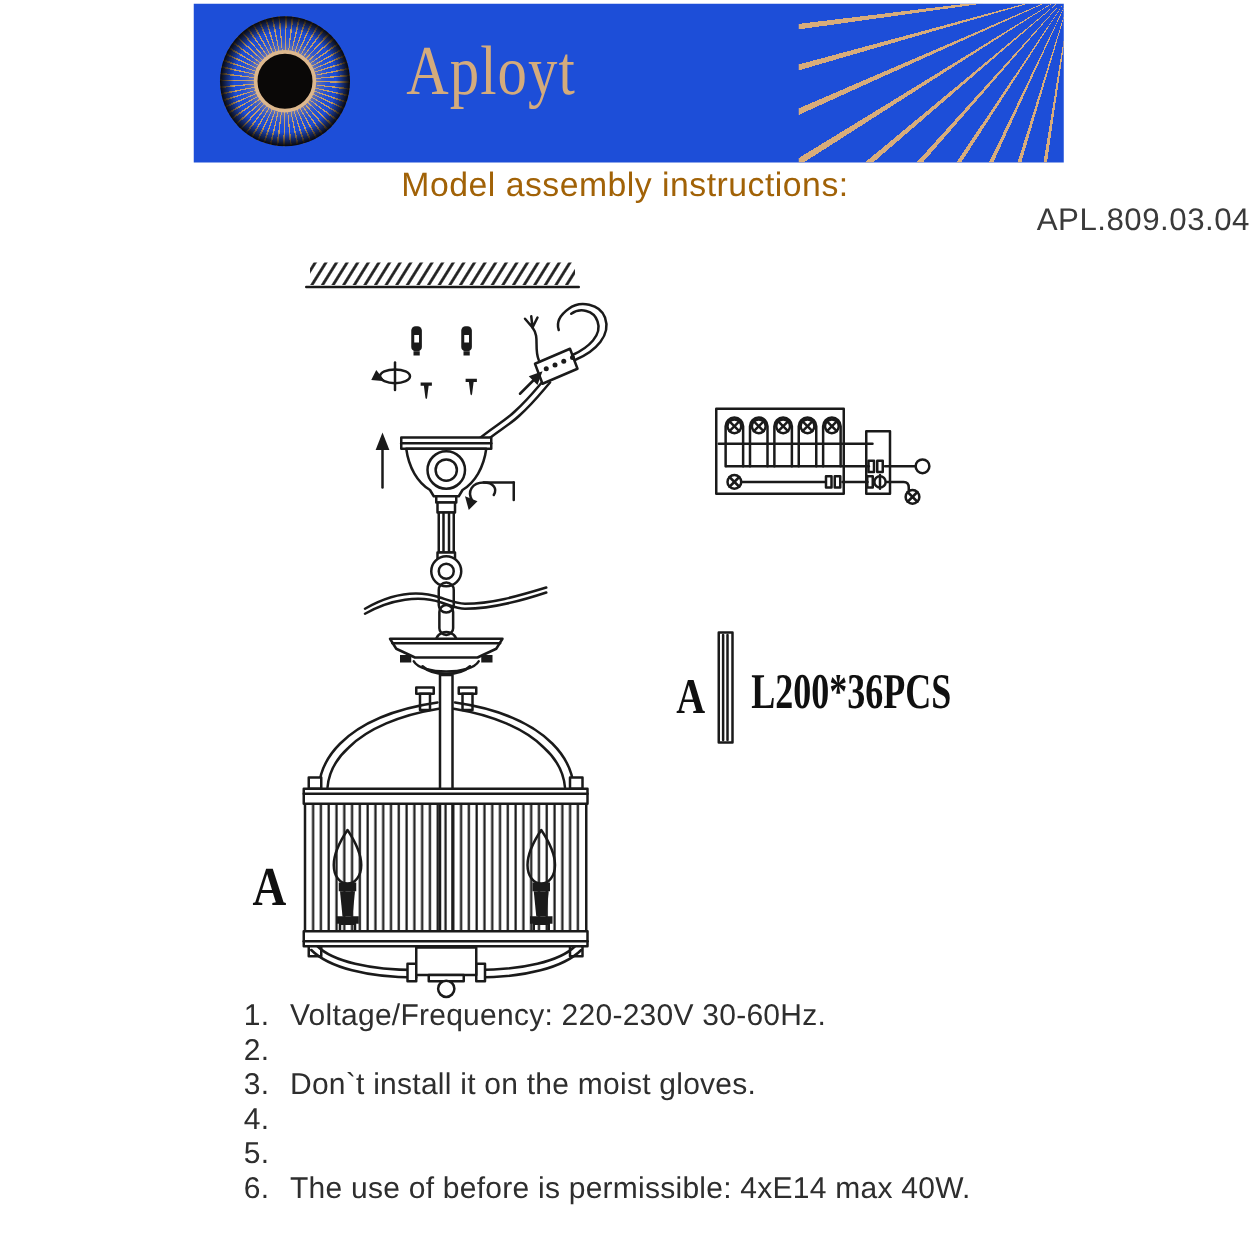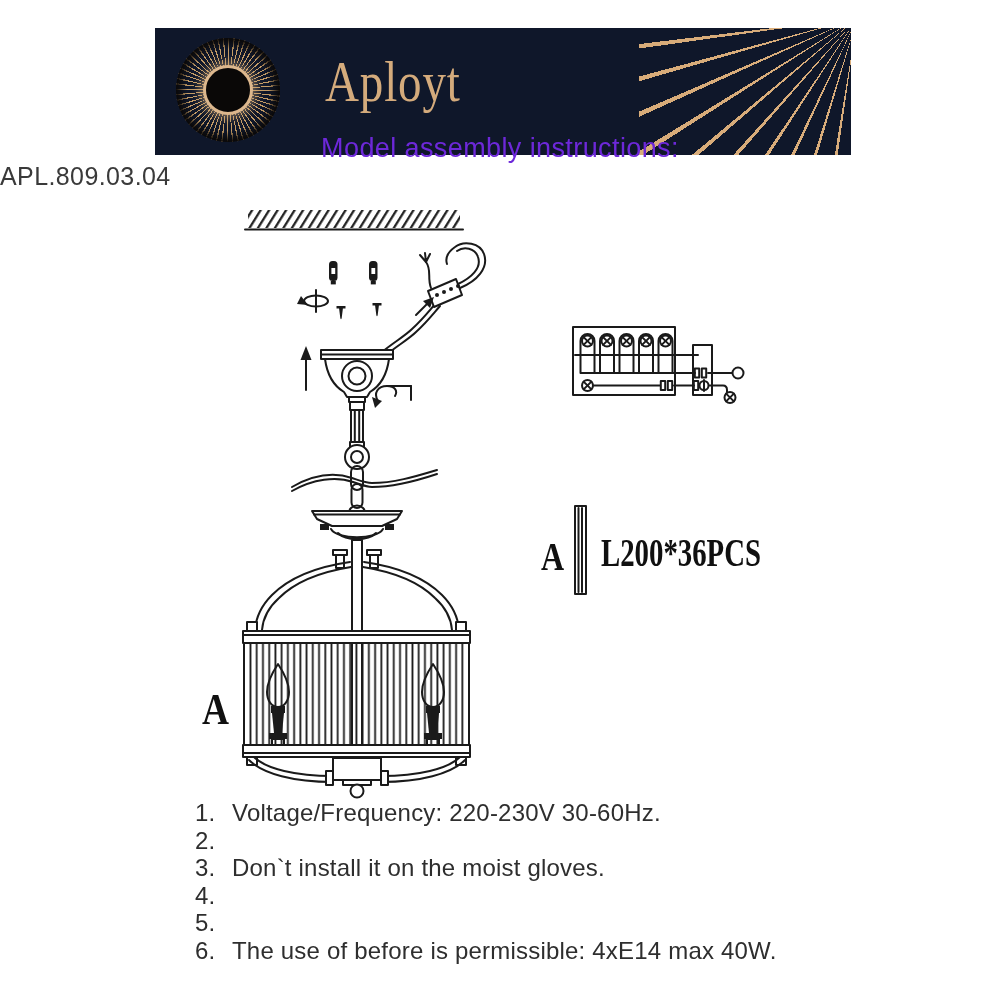--- a/index.html
+++ b/index.html
@@ -1,37 +1,37 @@
 <!DOCTYPE html>
 <html><head>
 <meta charset="utf-8">
 <style>
   html,body{margin:0;padding:0;}
   body{width:1000px;height:1000px;background:#ffffff;position:relative;overflow:hidden;
        font-family:"Liberation Sans",sans-serif;color:#333;}
 
   
-  .banner{position:absolute;left:155px;top:3px;width:696px;height:127px;background:#0f172a;overflow:hidden;margin-top:25px;}
+  .banner{position:absolute;left:155px;top:3px;width:696px;height:127px;background:#1d4ed8;overflow:hidden;}
   .sunburst{position:absolute;left:21px;top:10px;width:104px;height:104px;border-radius:50%;
             background:repeating-conic-gradient(#c59c66 0deg 1.6deg, transparent 1.6deg 6deg);}
   .sunburst::before{content:"";position:absolute;inset:0;border-radius:50%;
             background:radial-gradient(circle closest-side, rgba(10,8,7,0) 78%, #0a0807 100%);}
   .sunburst::after{content:"";position:absolute;left:50%;top:50%;width:44px;height:44px;
             transform:translate(-50%,-50%);border-radius:50%;background:#0a0807;
             border:3px solid #dcb78d;box-shadow:0 0 10px 3px rgba(219,180,132,.55);}
   .brand{position:absolute;left:170px;top:25px;font-family:"Liberation Serif",serif;
          font-size:56px;font-weight:400;color:#d4ab7c;letter-spacing:1px;
          transform:scaleX(.84);transform-origin:left top;line-height:1.05;}
   .rays{position:absolute;right:0;top:0;width:212px;height:100%;
         background:repeating-conic-gradient(from 180deg at 103% -8%, #d8ac7a 0deg 1.15deg, transparent 1.15deg 8.2deg);}
 
   
   .h-title{position:absolute;left:0;right:0;top:133px;text-align:center;
-           font-size:27px;letter-spacing:.4px;color:#6d28d9;}
-  .h-model{position:absolute;left:0;right:0;top:162px;text-align:left;
+           font-size:27px;letter-spacing:.4px;color:#a16207;}
+  .h-model{position:absolute;left:0;right:0;top:162px;text-align:right;
            font-size:25px;letter-spacing:.4px;color:#3a3a3a;}
 
   
   svg.draw{position:absolute;left:0;top:0;width:1000px;height:1000px;}
   .ln{stroke:#1a1a1a;fill:none;stroke-width:2;stroke-linecap:round;stroke-linejoin:round;}
   .wh{stroke:#1a1a1a;fill:#ffffff;stroke-width:2;stroke-linejoin:round;}
   .fl{fill:#1a1a1a;stroke:none;}
 
   .label-serif{position:absolute;font-family:"Liberation Serif",serif;font-weight:bold;color:#101010;
                transform-origin:left top;line-height:1;}

